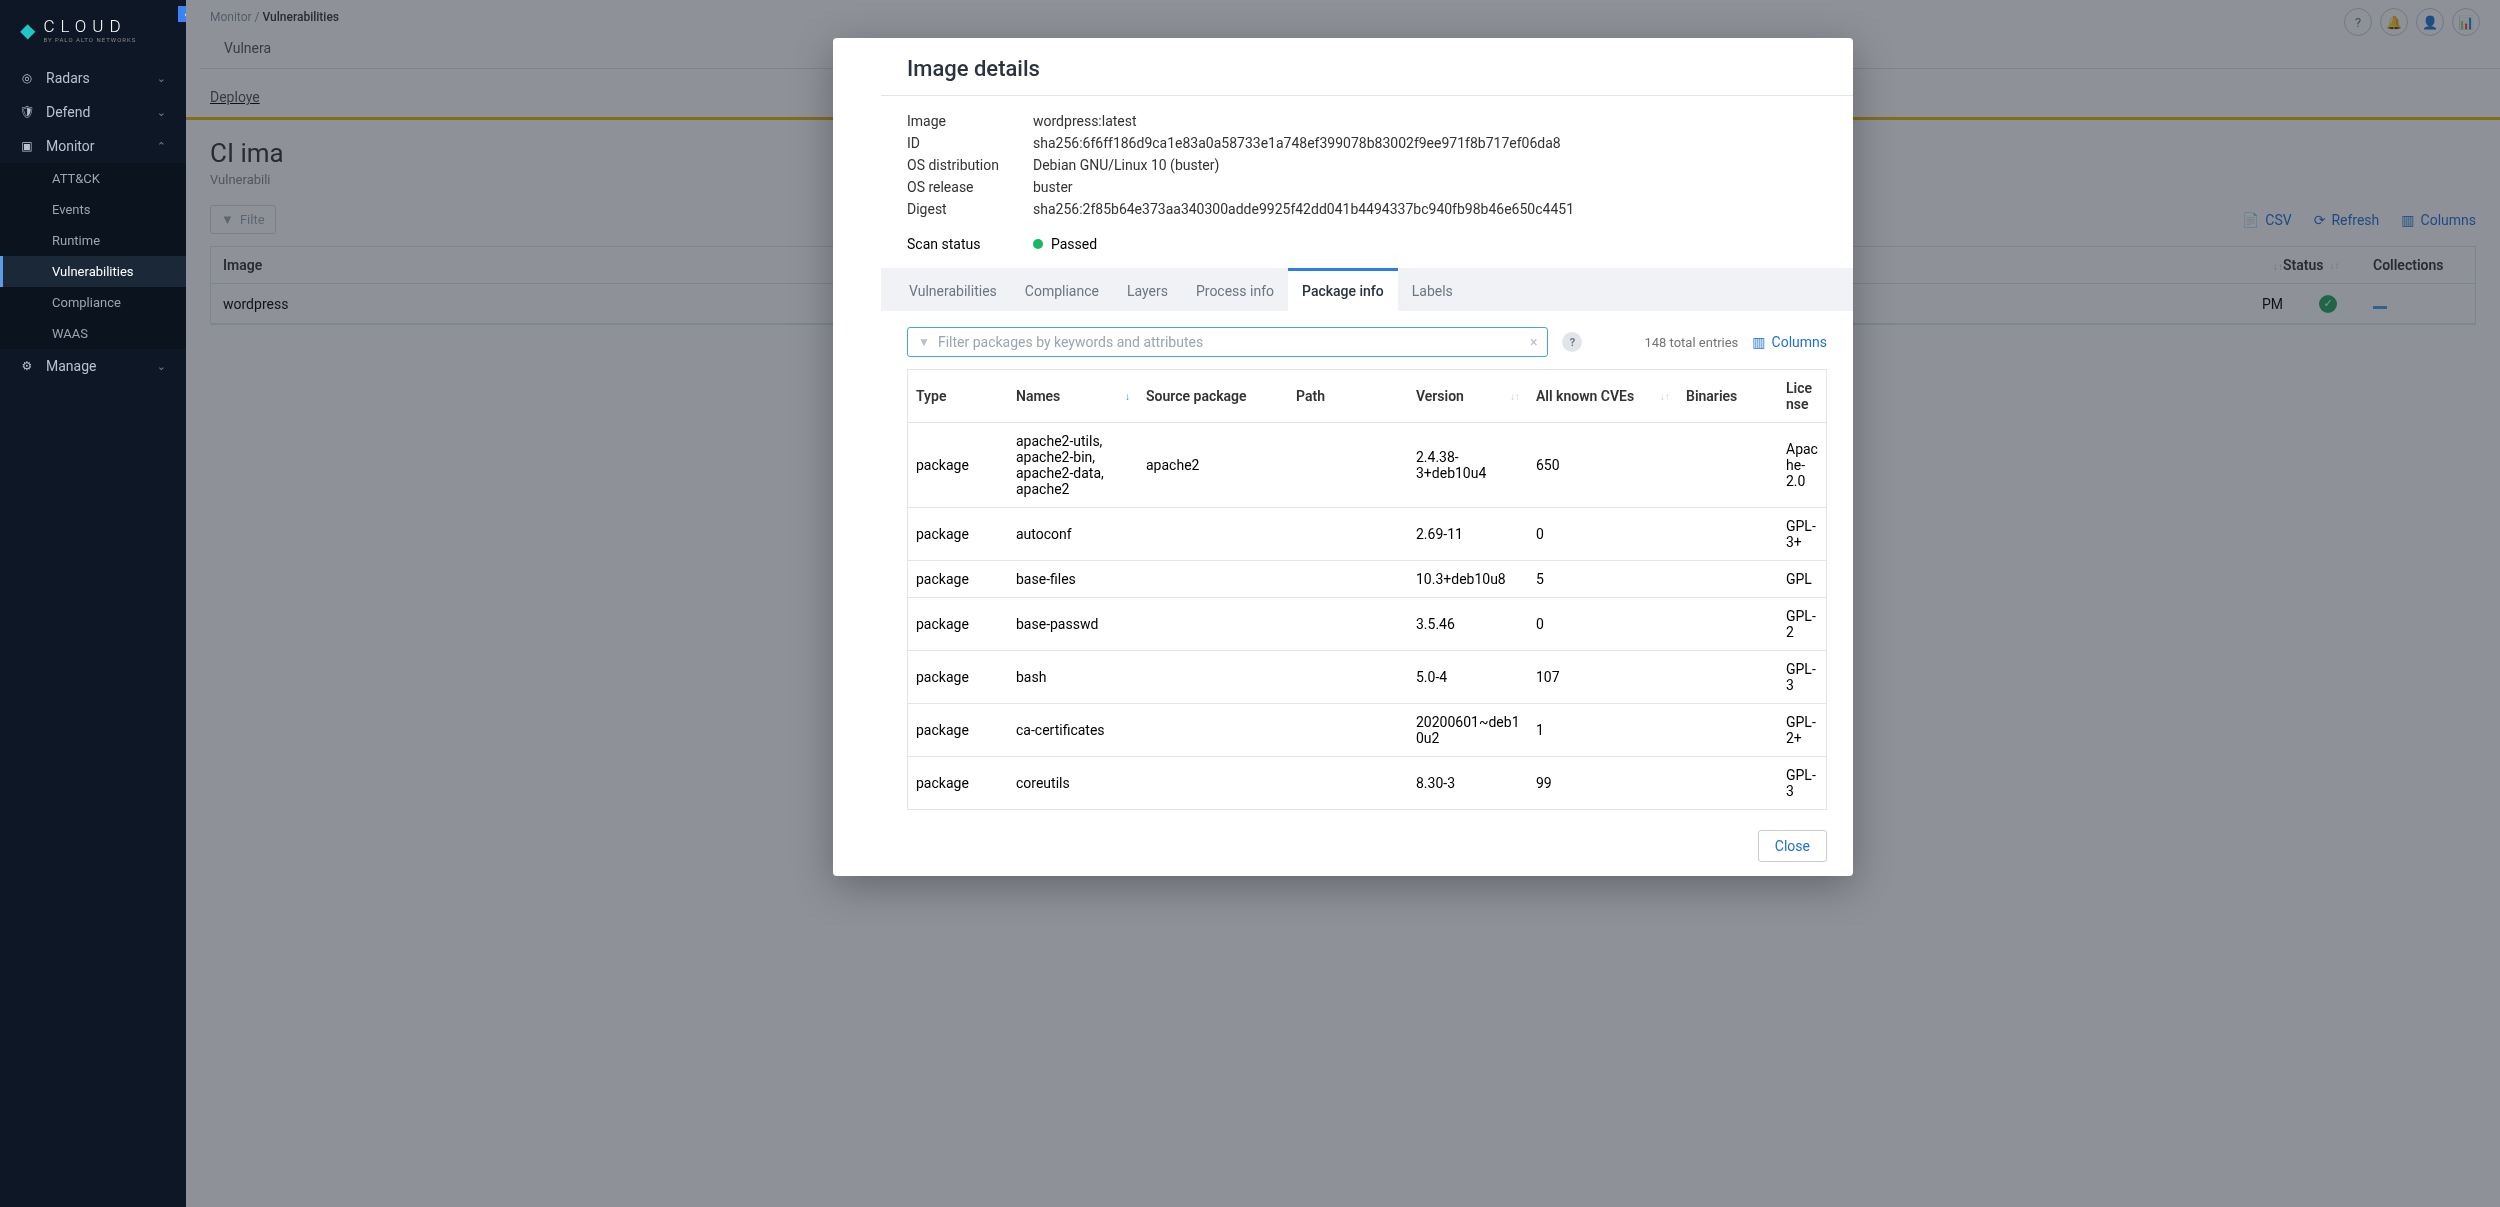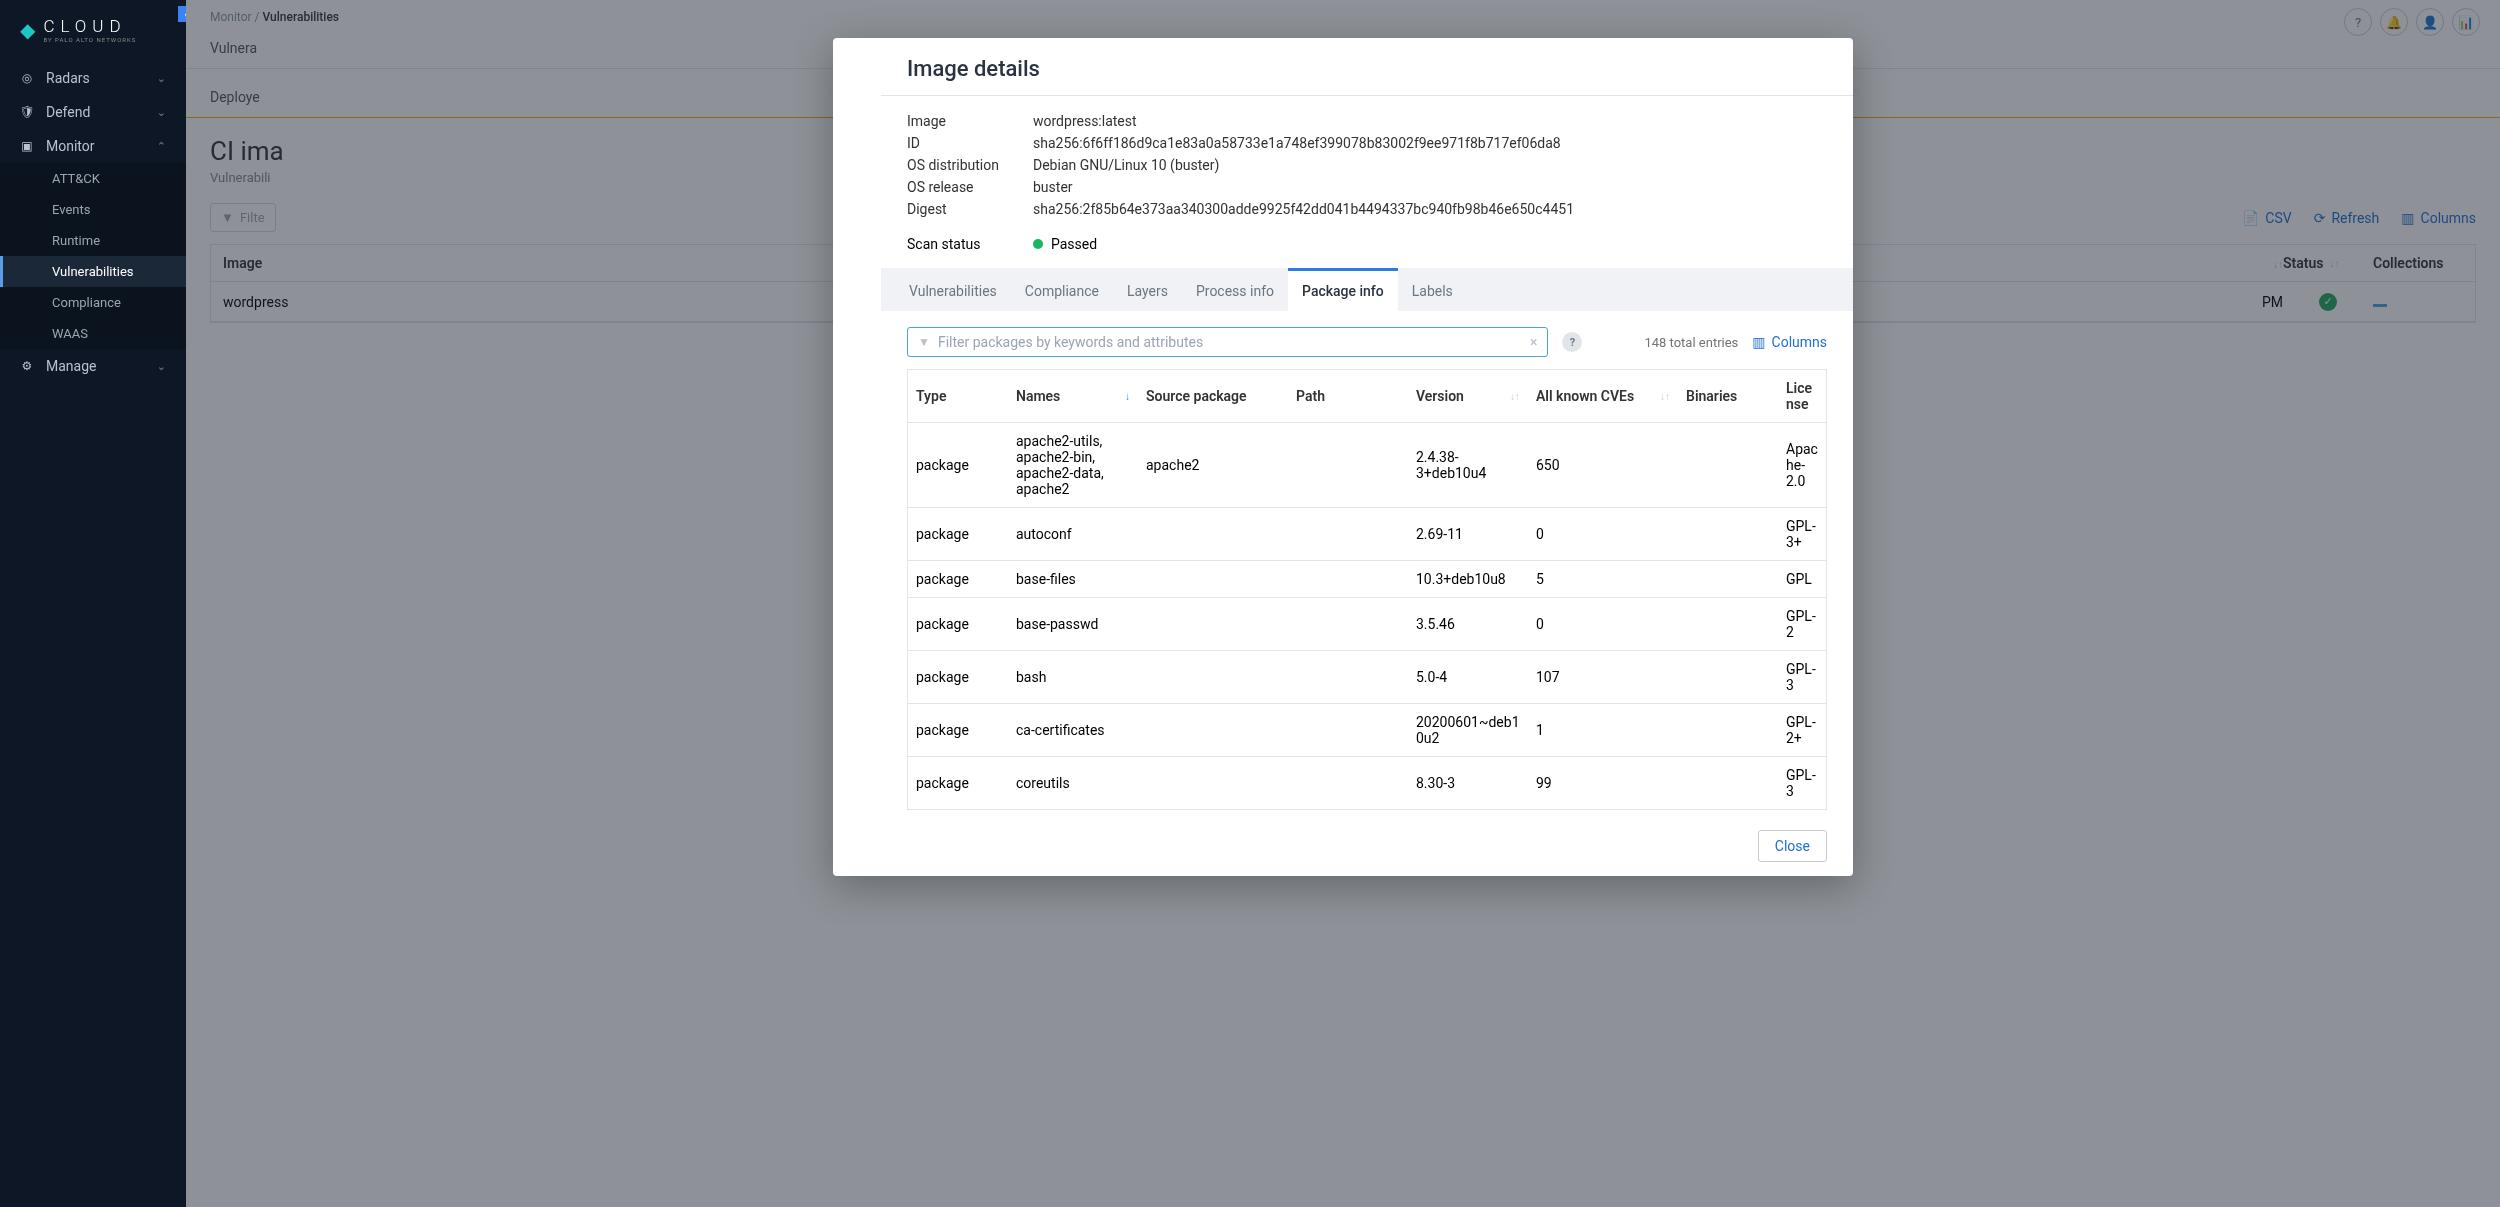--- a/index.html
+++ b/index.html
@@ -19,23 +19,23 @@
 .nav-item .label { flex:1; }
 .nav-item .chev { font-size:11px; color:#767f8b; }
 .sub-nav { background:#0b131f; }
 .sub-item { padding:8px 20px 8px 52px; font-size:13px; cursor:pointer; color:#9aa5b1; }
 .sub-item.active { background:#1a2838; border-left:3px solid #5a9de6; padding-left:49px; color:#fff; }
 
 
 .main { flex:1; background:#fff; position:relative; }
 .breadcrumb { padding:10px 24px 6px; font-size:12px; color:#8a94a2; }
 .breadcrumb .current { color:#333; font-weight:500; }
-.tabs1 { padding:0 24px; border-bottom:1px solid #e1e4e8; display:flex; }
+.tabs1 { padding:0 24px; border-bottom:1px solid #e1e4e8; display:flex;margin-left:14px; }
 .tabs1 .tab { padding:10px 0 12px; margin-right:32px; font-size:14px; color:#555; cursor:pointer; }
-.tabs2 { padding:10px 24px 0; display:flex; border-bottom:1px solid #eab308; }
+.tabs2 { padding:10px 24px 0; display:flex; border-bottom:3px solid #eab308;text-decoration:underline; }
 .tabs2 .tab { padding:10px 0 12px; margin-right:28px; font-size:14px; color:#555; }
 .pagehead { padding:18px 24px 6px; }
 .pagehead h1 { font-size:26px; font-weight:400; color:#333; }
 .pagehead .sub { font-size:13px; color:#888; margin-top:4px; }
 
 .toolbar-row { padding:12px 24px; display:flex; align-items:center; justify-content:space-between; }
 .filter-bg { display:flex; align-items:center; gap:6px; border:1px solid #d5d9de; border-radius:3px; padding:6px 10px; color:#9aa5b1; font-size:13px; }
 .toolbar-actions { display:flex; gap:22px; align-items:center; }
 .toolbar-actions .act { display:flex; align-items:center; gap:6px; color:#1f6fd6; font-size:14px; cursor:pointer; }
 

